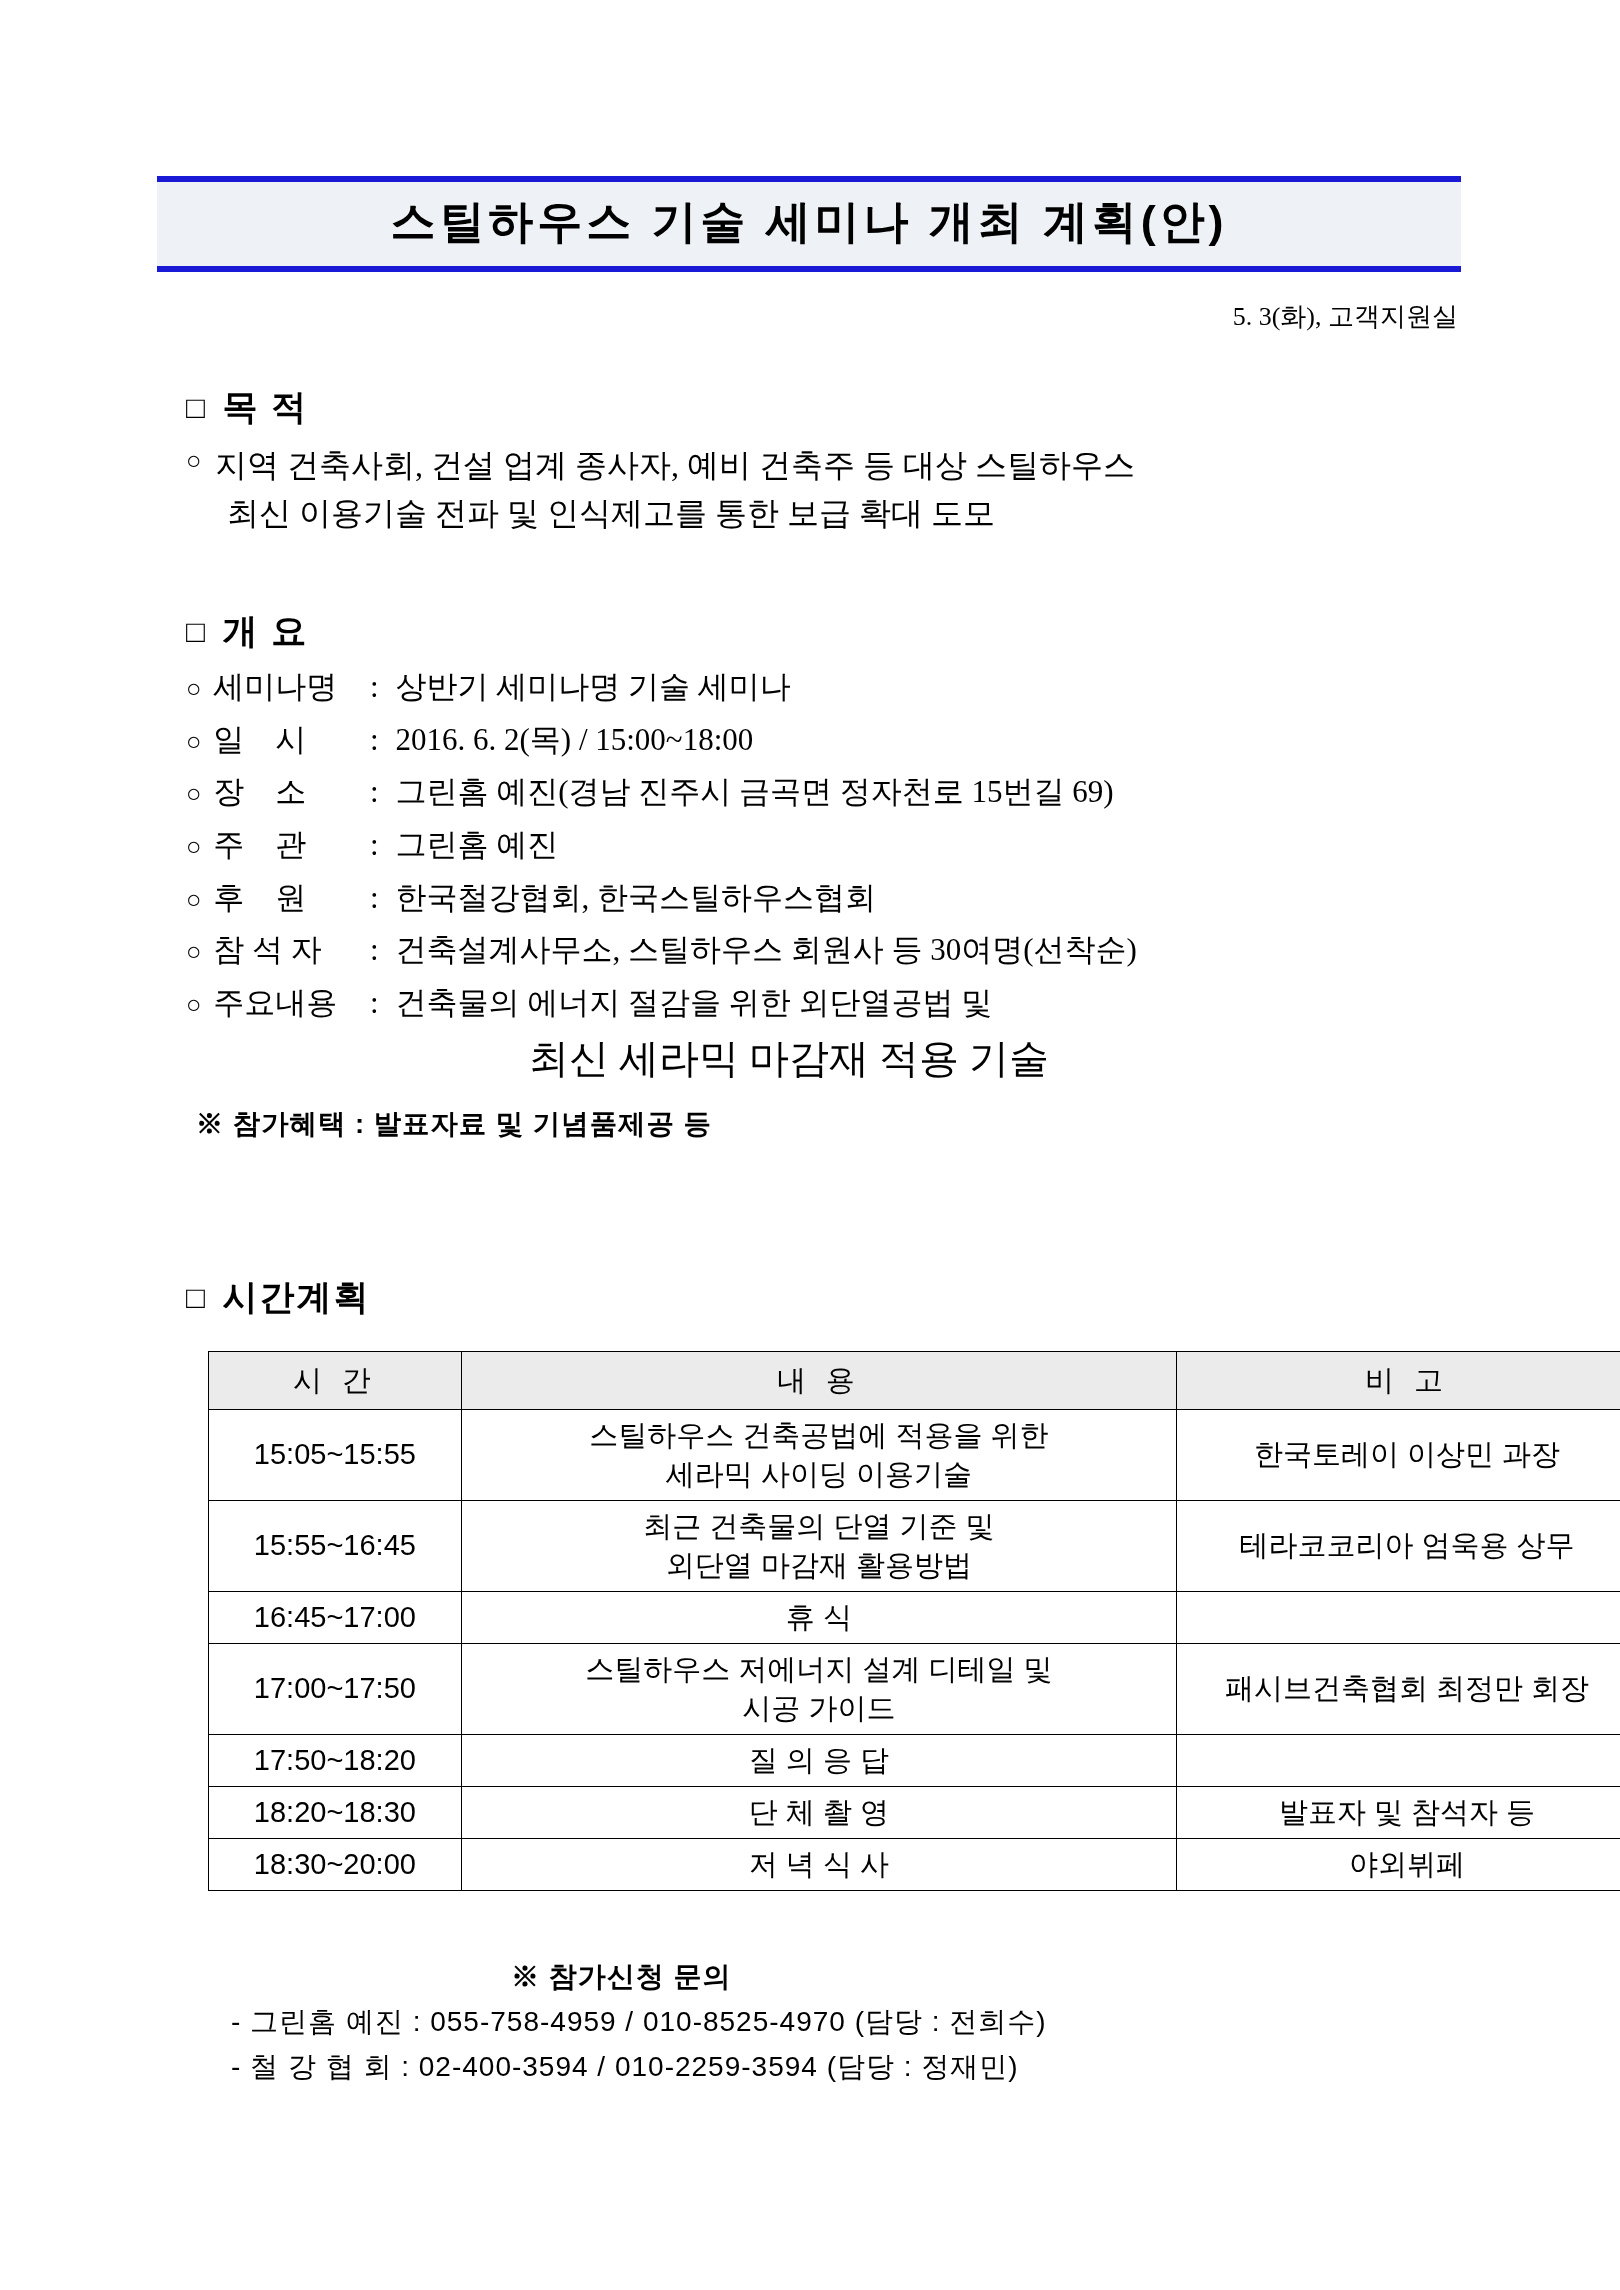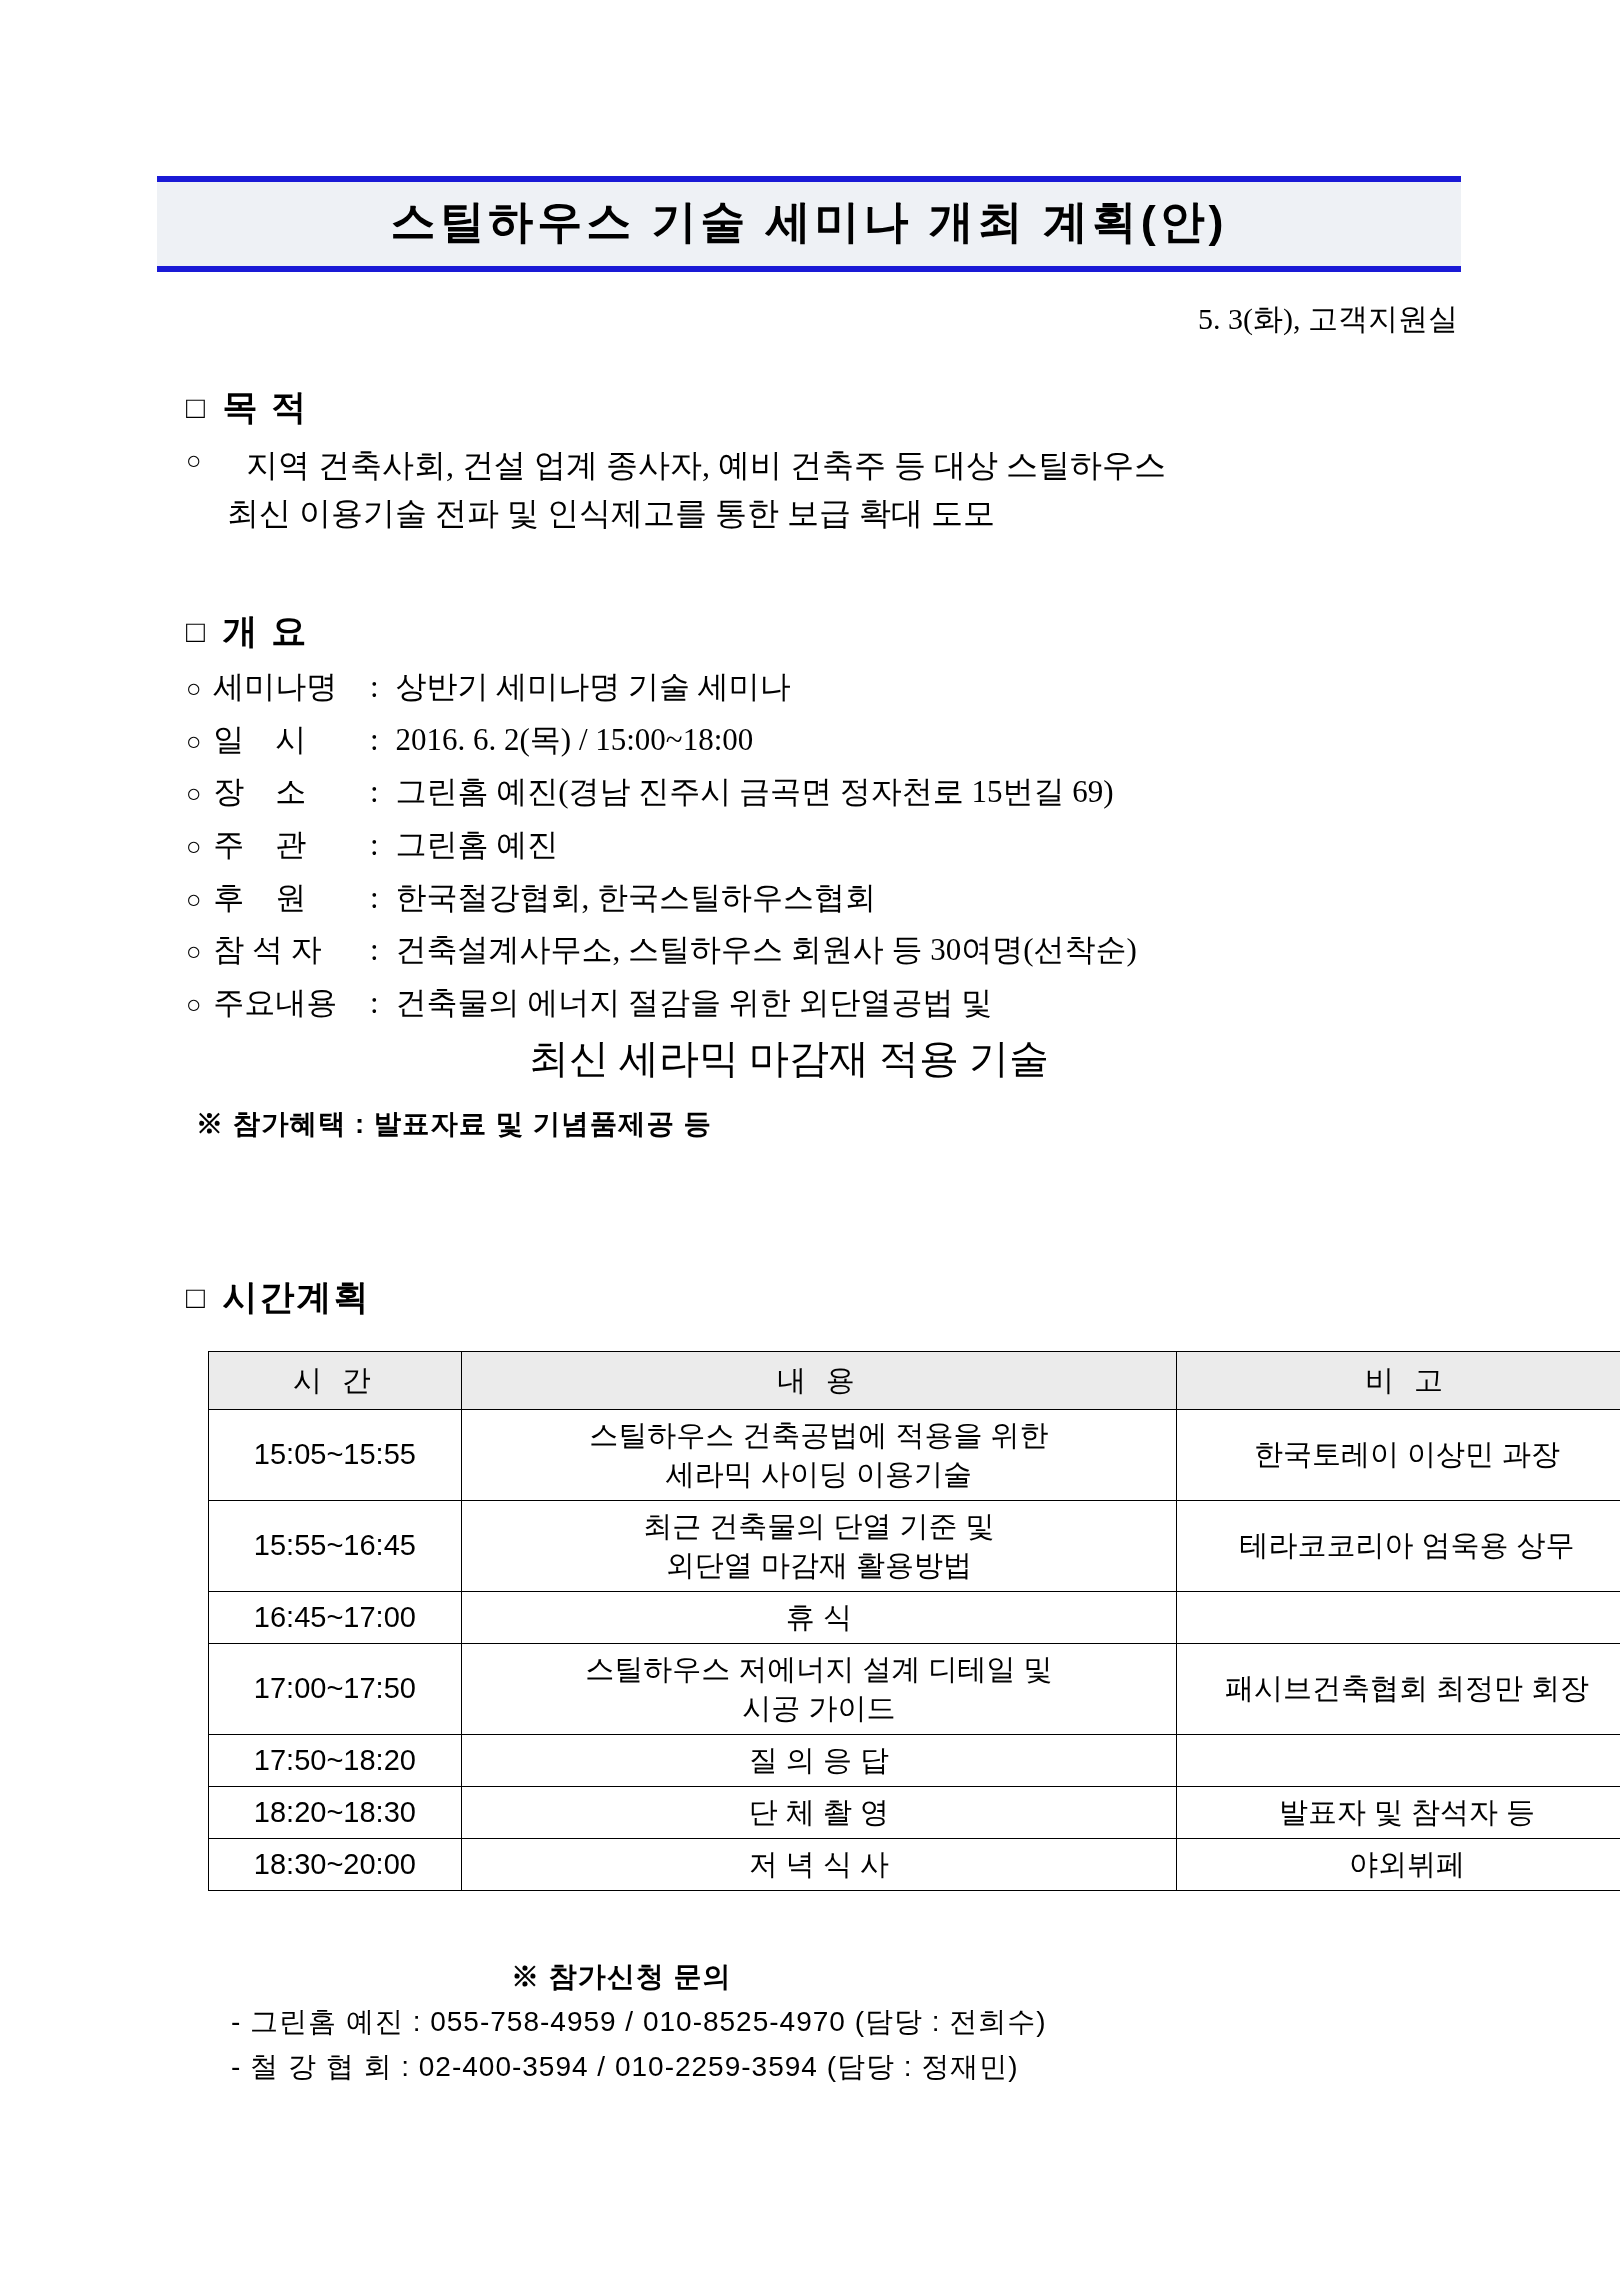--- a/index.html
+++ b/index.html
@@ -42,21 +42,21 @@
     letter-spacing: 3.9px;
     color: #000;
     line-height: 1.25;
   }
 
   
   .subline {
     position: absolute;
     right: 162px;
     top: 299px;
-    font-size: 30px;
+    font-size: 26px;
     font-family: "Liberation Serif", serif;
   }
 
   
   .section {
     position: absolute;
     left: 186px;
   }
   .sec-head {
     font-family: "Liberation Sans", sans-serif;
@@ -84,21 +84,20 @@
     gap: 13.7px;
     margin-top: 5.9px;
   }
   .bullet-glyph {
     font-size: 25.5px;
     line-height: 1.6;
   }
   .bullet-text {
     font-size: 31px;
     line-height: 1.5;
-    margin-left: 31px;
   }
 
   
   #purpose { top: 384px; }
   #purpose .p-line {
     font-size: 32px;
     line-height: 1.5;
   }
   #purpose .indent {
     padding-left: 41px;

